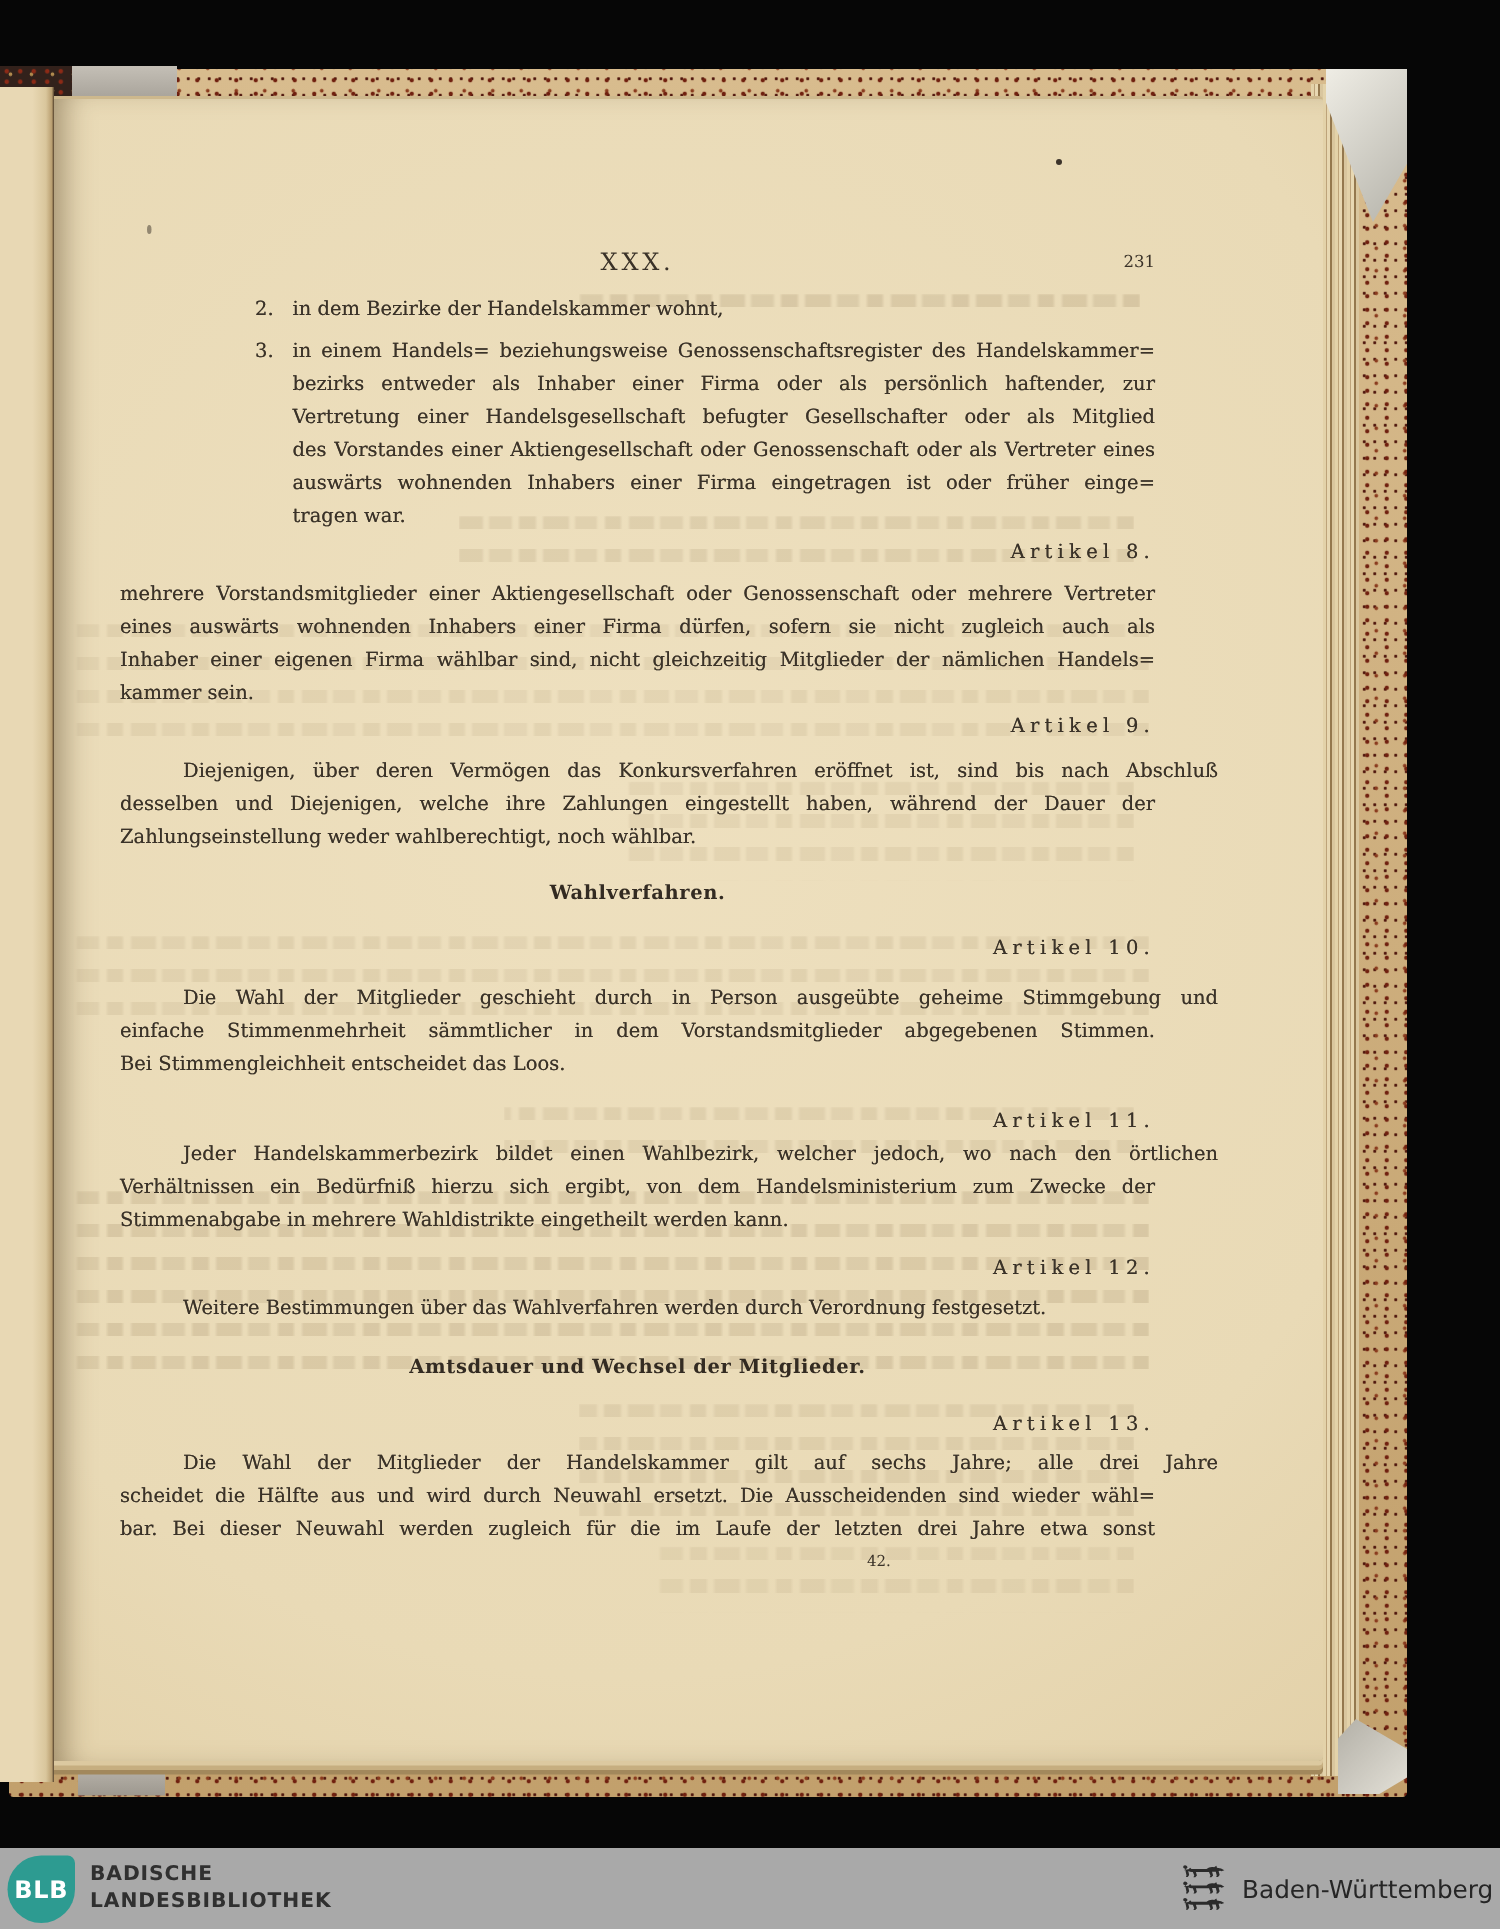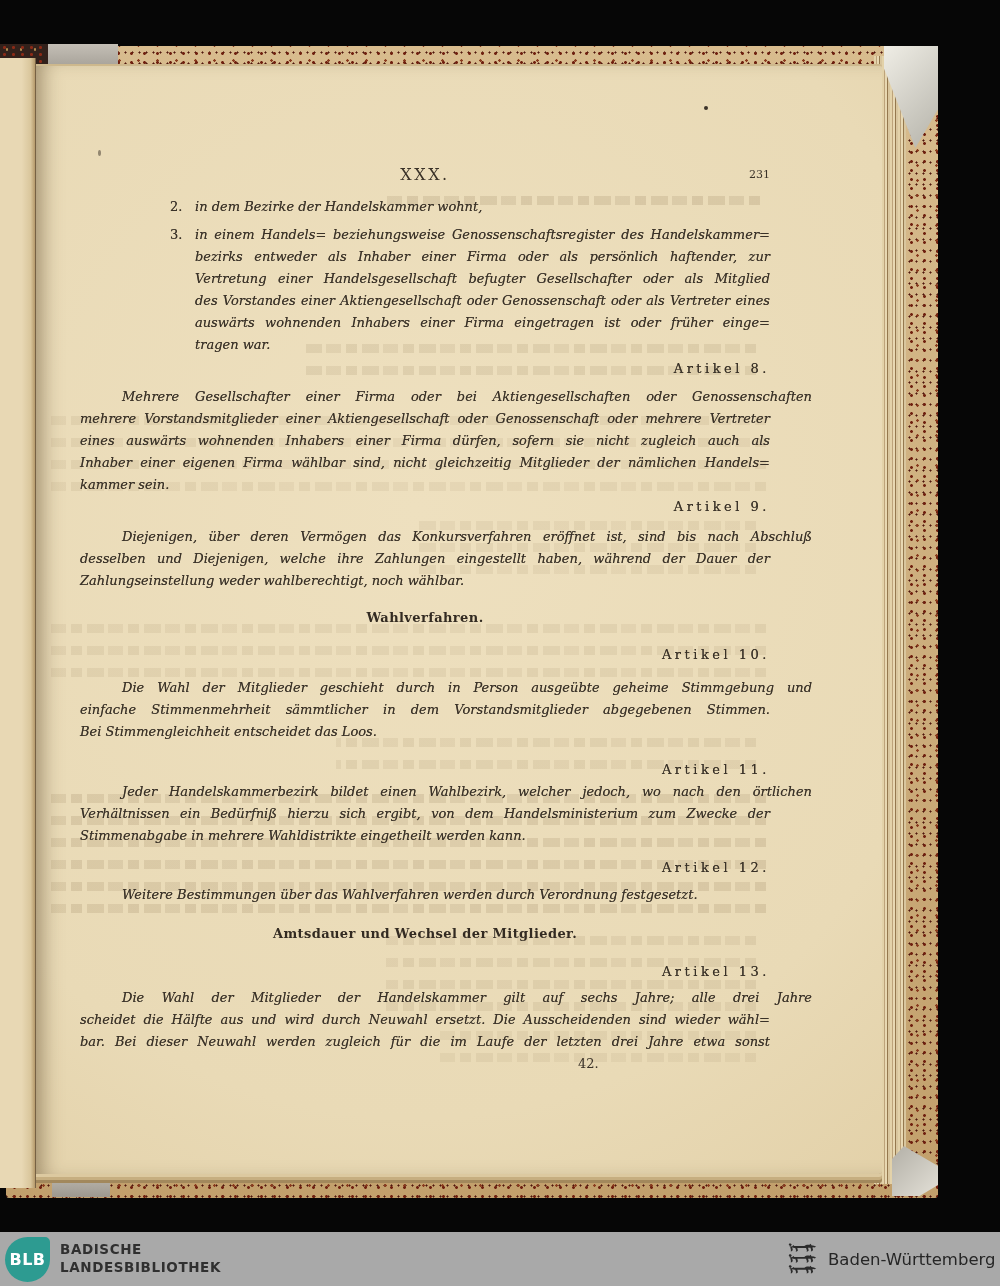--- a/index.html
+++ b/index.html
@@ -44,32 +44,32 @@
     box-shadow:inset 16px 0 20px -10px rgba(90,70,40,.5), 0 3px 0 #dcc9a0, 0 6px 0 #c6ae80, 0 9px 0 #a2885c;
     color:#3a3228;}
   .page-inner{position:relative;padding:98px 112px 0 44px;height:100%;box-sizing:border-box;}
 
   .page-header{position:relative;height:22px;}
   .chapter{ text-align:center;font-size:16px;letter-spacing:2.5px;line-height:22px;}
   .pagenum{position:absolute;right:0;top:0;font-size:11px;line-height:22px;}
 
   #content{position:relative;}
   .ln{height:22px;line-height:22px;font-size:13px;white-space:nowrap;
-      text-align:justify;text-align-last:justify;text-shadow:0 0 .4px rgba(58,50,40,.75);font-style:italic;}
+      text-align:justify;text-align-last:justify;text-shadow:0 0 .4px rgba(58,50,40,.75);}
   .ln.last{text-align-last:left;}
   .ln.ind{padding-left:42px;}
   .para .ln{width:100%;}
 
   .li-item{position:relative;padding-left:115px;}
   .li-item + .li-item{margin-top:6px;}
   .li-num{position:absolute;left:90px;top:0;height:22px;line-height:22px;font-size:13px;text-shadow:0 0 .4px rgba(58,50,40,.75);}
 
   .art-h{height:22px;line-height:22px;text-align:right;font-size:13px;letter-spacing:3.5px;text-shadow:0 0 .4px rgba(58,50,40,.8);}
   .sec-h{height:24px;line-height:24px;text-align:center;font-size:13px;font-weight:bold;letter-spacing:.4px;color:#332b22;}
-  .sig{height:22px;line-height:22px;font-size:13px;margin-left:498px;}
+  .sig{height:22px;line-height:22px;font-size:10px;margin-left:498px;}
 
   #content>*:nth-child(1){margin-top:10px;}
   #content>*:nth-child(2){margin-top:2px;}
   #content>*:nth-child(3){margin-top:6px;}
   #content>*:nth-child(4){margin-top:0;}
   #content>*:nth-child(5){margin-top:8px;}
   #content>*:nth-child(6){margin-top:14px;}
   #content>*:nth-child(7){margin-top:14px;}
   #content>*:nth-child(8){margin-top:11px;}
   #content>*:nth-child(9){margin-top:16px;}
@@ -148,21 +148,20 @@
                 <div class="ln">bezirks entweder als Inhaber einer Firma oder als persönlich haftender, zur</div>
                 <div class="ln">Vertretung einer Handelsgesellschaft befugter Gesellschafter oder als Mitglied</div>
                 <div class="ln">des Vorstandes einer Aktiengesellschaft oder Genossenschaft oder als Vertreter eines</div>
                 <div class="ln">auswärts wohnenden Inhabers einer Firma eingetragen ist oder früher einge=</div>
                 <div class="ln last">tragen war.</div>
               </div>
             </div>
           </div>
           <div class="blk art-h">Artikel 8.</div>
           <div class="blk para">
-            <div class="ln ind">Mehrere Gesellschafter einer Firma oder bei Aktiengesellschaften oder Genossenschaften</div>
             <div class="ln">mehrere Vorstandsmitglieder einer Aktiengesellschaft oder Genossenschaft oder mehrere Vertreter</div>
             <div class="ln">eines auswärts wohnenden Inhabers einer Firma dürfen, sofern sie nicht zugleich auch als</div>
             <div class="ln">Inhaber einer eigenen Firma wählbar sind, nicht gleichzeitig Mitglieder der nämlichen Handels=</div>
             <div class="ln last">kammer sein.</div>
           </div>
           <div class="blk art-h">Artikel 9.</div>
           <div class="blk para">
             <div class="ln ind">Diejenigen, über deren Vermögen das Konkursverfahren eröffnet ist, sind bis nach Abschluß</div>
             <div class="ln">desselben und Diejenigen, welche ihre Zahlungen eingestellt haben, während der Dauer der</div>
             <div class="ln last">Zahlungseinstellung weder wahlberechtigt, noch wählbar.</div>

